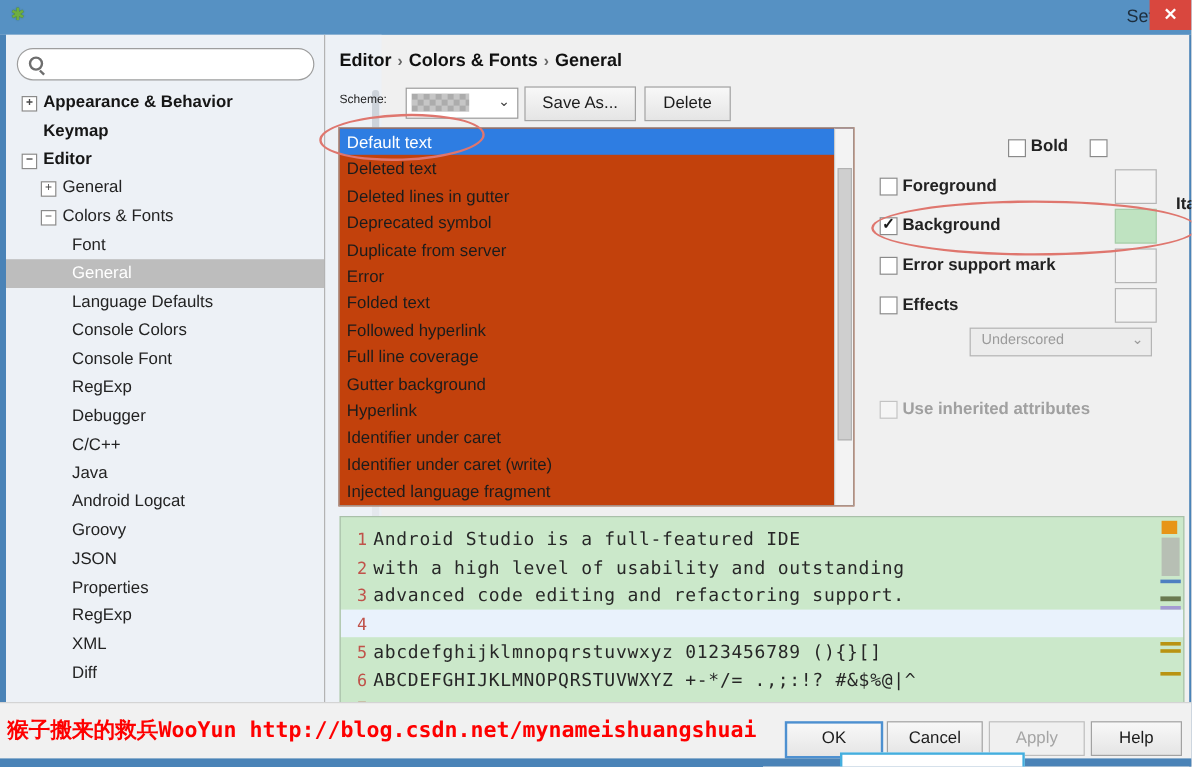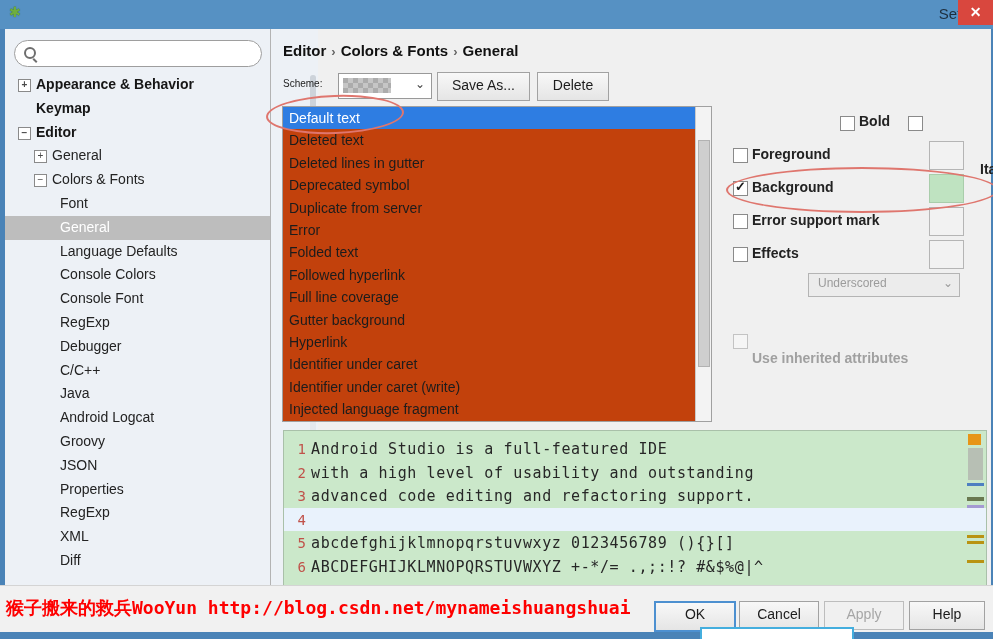--- a/index.html
+++ b/index.html
@@ -53,21 +53,21 @@
            border:1px solid #a0a0a0;overflow:hidden;}
   .lrow{height:22.4px;line-height:22.4px;font-size:14px;padding-left:6px;white-space:nowrap;cursor:default;}
   .lrow.sel{background:#2e7de2;color:#fff;}
   .list-scroll{position:absolute;right:0;top:0;bottom:0;width:15px;background:#f3f3f3;border-left:1px solid #cacaca;}
   .list-thumb{position:absolute;left:2px;top:33px;width:10px;height:225px;background:#cfcfcf;border:1px solid #b2b2b2;}
   
   .cb{position:absolute;width:13px;height:13px;background:#fff;border:1px solid #8a8a8a;cursor:pointer;}
   .cb.checked::before{content:"\2713";position:absolute;left:1px;top:-3px;font-size:13px;font-weight:bold;color:#1a1a1a;}
   .cb.disabled{border-color:#c3c3c3;background:#f5f5f5;}
   .optlabel{position:absolute;font-size:14px;font-weight:600;color:#222;white-space:nowrap;}
-  .optlabel.disabled{color:#a0a0a0;margin-top:18px;}
+  .optlabel.disabled{color:#a0a0a0;}
   .swatch{position:absolute;width:33px;height:27px;background:#f2f2f2;border:1px solid #b5b5b5;cursor:pointer;}
   .combo.dis{background:#ececec;border-color:#b4b4b4;color:#9b9b9b;}
   .combo.dis .chev{color:#9b9b9b;}
   
   .preview{position:absolute;left:283px;top:430px;width:702px;height:156px;background:#cbe8ca;
            border:1px solid #a9c0a9;overflow:hidden;font-family:"DejaVu Sans Mono",monospace;}
   .plines{position:absolute;left:0;top:6px;width:100%;}
   .pline{height:23.5px;line-height:23.5px;white-space:nowrap;}
   .pline.hl{background:#e9f2fc;}
   .pnum{display:inline-block;width:22px;text-align:right;padding-right:5px;color:#c0524a;font-size:14px;}

